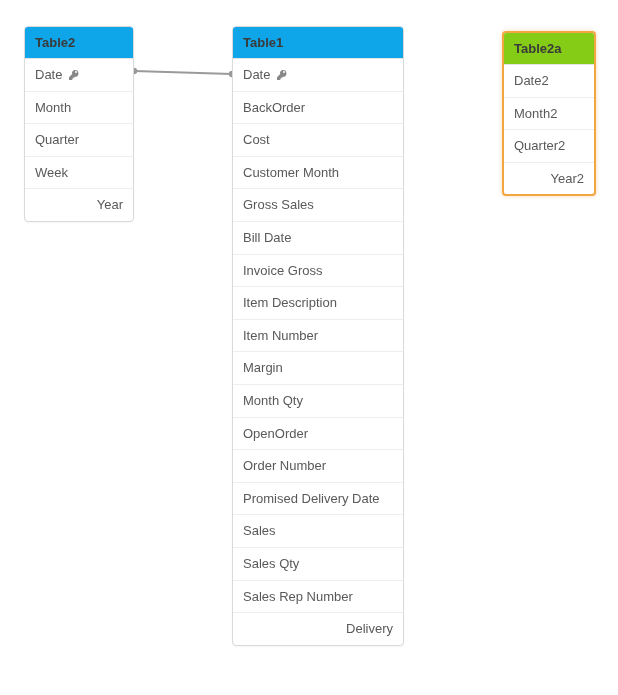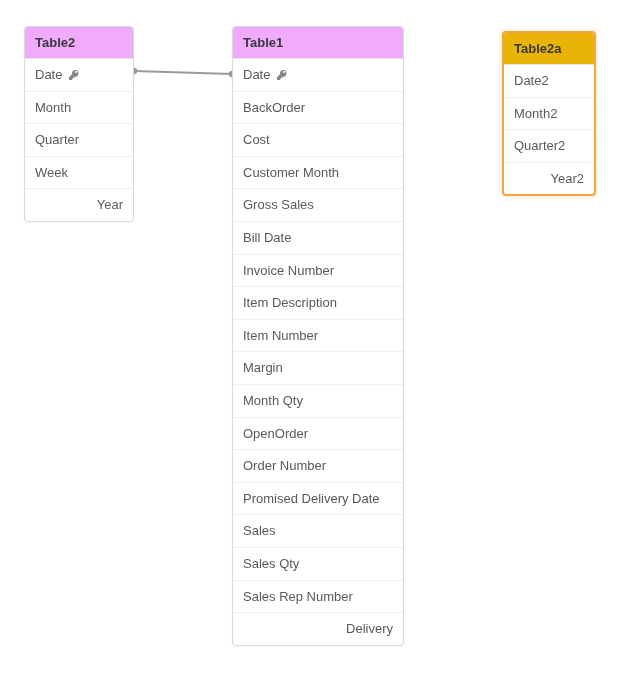--- a/index.html
+++ b/index.html
@@ -22,29 +22,29 @@
     border: 1px solid #d9d9d9;
     border-radius: 4px;
     box-shadow: 0 1px 2px rgba(0,0,0,0.04);
     overflow: hidden;
   }
   .table-box.highlight {
     border: 2px solid #f2a642;
     box-shadow: 0 0 4px rgba(242,166,66,0.4);
   }
   .table-header {
-    background: #f0abfc;
+    background: #0ea5e9;
     padding: 8px 10px;
     font-weight: 700;
     font-size: 13px;
     color: #3a3a3a;
     border-bottom: 1px solid #e4e4e4;
   }
   .table-box.highlight .table-header {
-    background: #eab308;
+    background: #84cc16;
   }
   .field-row {
     padding: 8px 10px;
     font-size: 13px;
     color: #595959;
     border-bottom: 1px solid #eeeeee;
     line-height: 1.2;
     display: flex;
     align-items: center;
     gap: 6px;
@@ -121,21 +121,21 @@
     <div class="field-row">
         <span>Customer Month</span>
       </div>
     <div class="field-row">
         <span>Gross Sales</span>
       </div>
     <div class="field-row">
         <span>Bill Date</span>
       </div>
     <div class="field-row">
-        <span>Invoice Number</span>
+        <span>Invoice Gross</span>
       </div>
     <div class="field-row">
         <span>Item Description</span>
       </div>
     <div class="field-row">
         <span>Item Number</span>
       </div>
     <div class="field-row">
         <span>Margin</span>
       </div>

